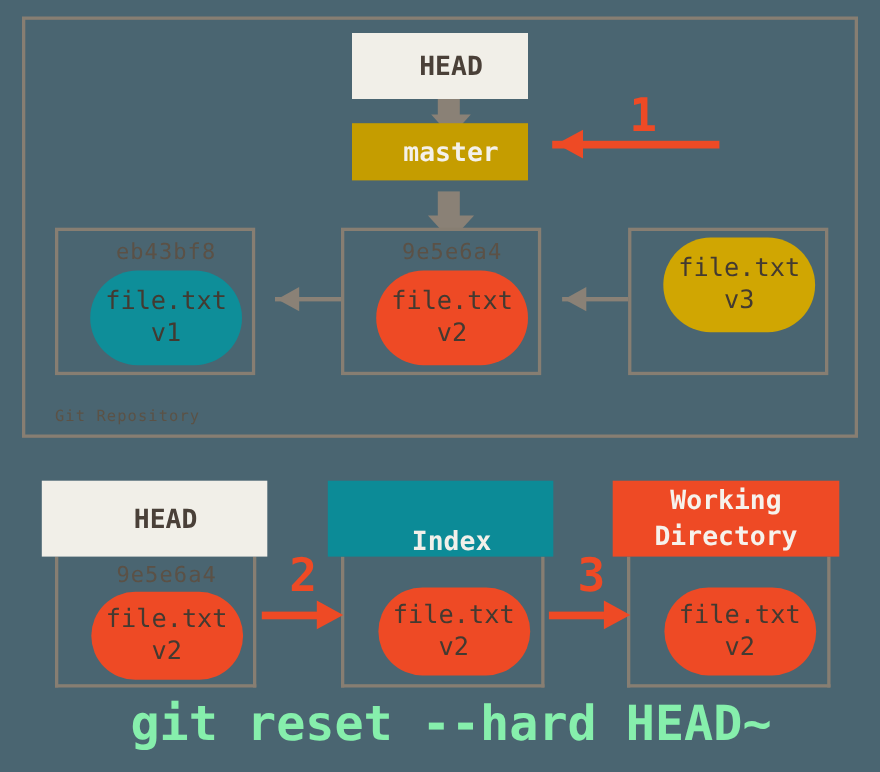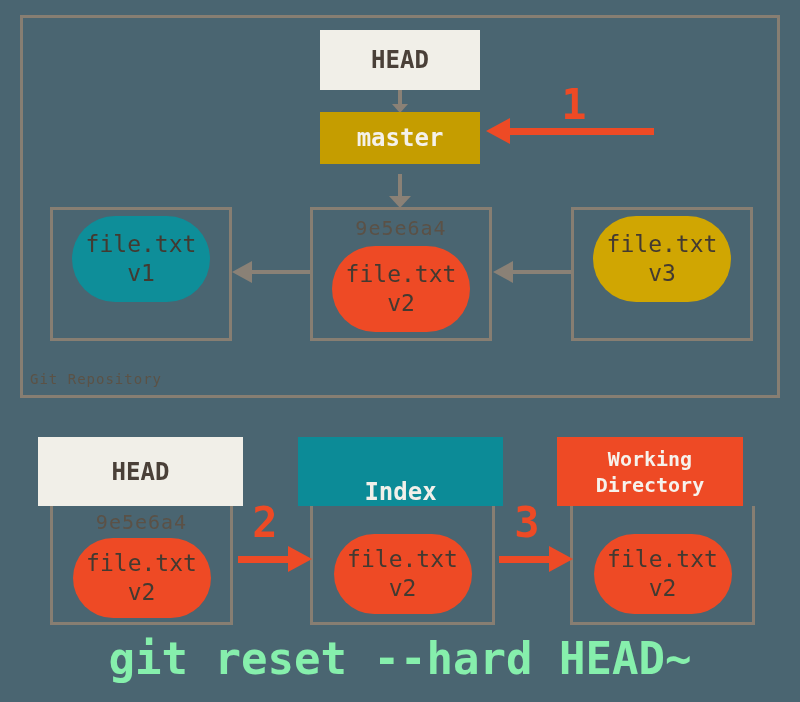--- a/index.html
+++ b/index.html
@@ -2,21 +2,21 @@
 <html><head>
 <meta charset="utf-8">
 <style>
   html,body{margin:0;padding:0;}
   body{
     width:800px;height:702px;
     background:#4A6571;
     font-family:"DejaVu Sans Mono", monospace;
     position:relative;overflow:hidden;
   }
-  .abs{position:absolute;box-sizing:border-box;}
+  .abs{position:absolute;box-sizing:border-box;padding-left:20px;}
   
   .repo-box{
     left:20px;top:15px;width:760px;height:383px;
     border:3px solid #877E72;
   }
   .repo-label{
     left:30px;top:371px;
     font-size:14px;letter-spacing:1px;color:#5B5246;
   }
   
@@ -65,21 +65,21 @@
   }
   
   .lower{
     border:3px solid #877E72;border-top:none;
   }
   .lower-l{left:50px;top:506px;width:183px;height:119px;}
   .lower-m{left:310px;top:506px;width:185px;height:119px;}
   .lower-r{left:570px;top:506px;width:185px;height:119px;}
   .hdr-head{left:38px;top:437px;width:205px;height:69px;}
   .hdr-index{left:298px;top:437px;width:205px;height:69px;}
-  .hdr-wd{left:557px;top:437px;width:186px;height:69px;font-size:20px;line-height:1.3;padding:0 34px;}
+  .hdr-wd{left:557px;top:437px;width:206px;height:69px;font-size:24px;line-height:1.3;padding:0 34px;}
   .oval-sm{
     width:138px;height:80px;border-radius:40px;margin:4px auto 0;
     display:flex;flex-direction:column;align-items:center;justify-content:center;
     font-size:23px;line-height:1.25;color:#433A31;
   }
   .oval-gap{margin-top:28px;}
   .hash-sm{margin-top:4px;text-align:center;font-size:20px;letter-spacing:1px;color:#5B5146;}
   
   .caption{
     left:0;right:0;top:633px;text-align:center;
@@ -104,20 +104,21 @@
 </div>
 
 <div class="abs gline" style="left:398px;top:174px;width:4px;height:23px;"></div>
 <div class="abs tri tri-down-gray" style="left:389px;top:196px;"></div>
 
 <div class="abs rline" style="left:502px;top:128px;width:152px;height:7px;"></div>
 <div class="abs tri tri-left-red" style="left:486px;top:118px;"></div>
 <div class="abs stepnum" style="left:552px;top:80px;">1</div>
 
 <div class="abs commit commit-a">
+  <div class="hash">eb43bf8</div>
   <div class="oval oval-teal">
     <span>file.txt</span>
     <span>v1</span>
   </div>
 </div>
 
 <div class="abs commit commit-b">
   <div class="hash">9e5e6a4</div>
   <div class="oval oval-red">
     <span>file.txt</span>

